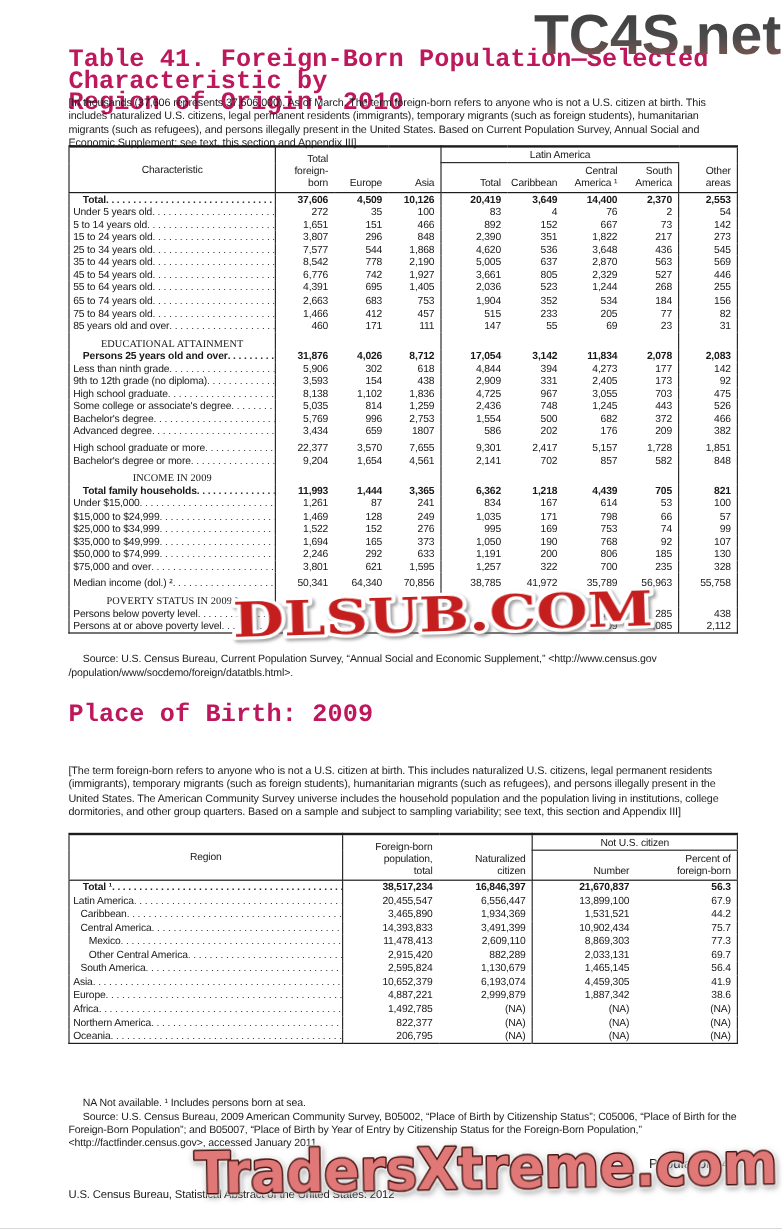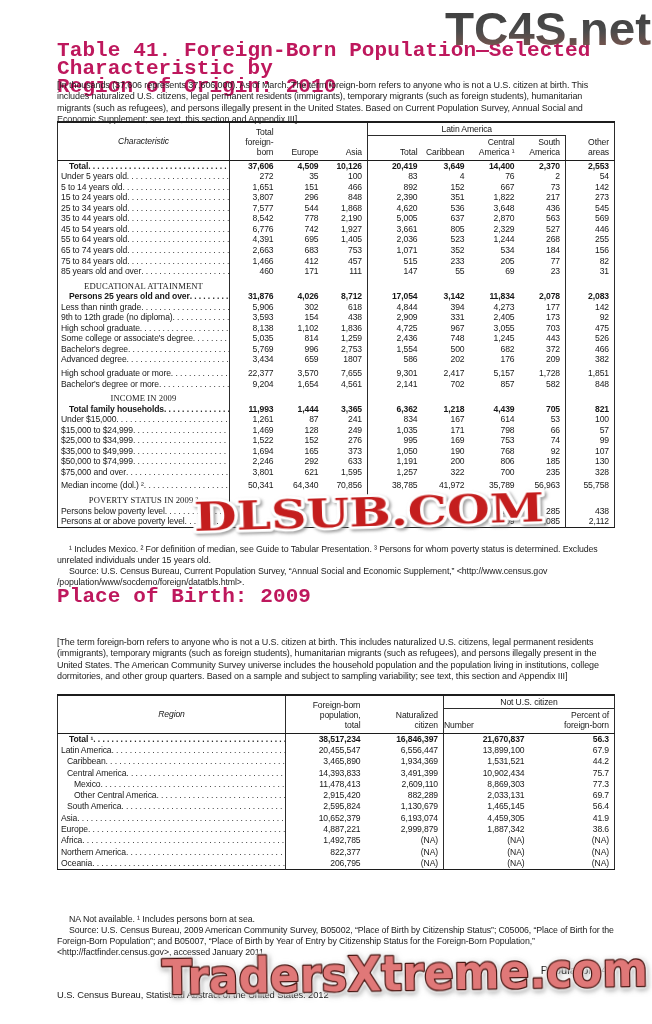--- a/index.html
+++ b/index.html
@@ -20,23 +20,23 @@
   .intro{font-size:9px; line-height:11.3px; letter-spacing:-.1px; color:#1d1d1d; text-align:left;}
 
   
   table{border-collapse:collapse; table-layout:fixed; width:557px;
         border-left:1px solid #2c2c2c; border-right:1px solid #2c2c2c;
         border-top:2px solid #1c1c1c; border-bottom:1.4px solid #1c1c1c;}
   th,td{font-size:8.6px; letter-spacing:-.12px; padding:0; color:#181818; overflow:hidden;}
   thead th{font-weight:normal; vertical-align:bottom; text-align:right;
            white-space:pre-line; padding:1px 5px 2px 0; line-height:10.2px;
            border-bottom:1.4px solid #1c1c1c;}
-  th.c-mid{text-align:center; vertical-align:middle; padding:0;font-style:italic;}
+  th.c-mid{text-align:center; vertical-align:middle; padding:0;}
   th.spanner{text-align:center; vertical-align:middle; border-bottom:1px solid #2c2c2c; padding:1px 0 1px 0;}
-  th.ctr{text-align:left;}
+  th.ctr{text-align:right;}
   .brd{border-right:1px solid #2c2c2c;}
   tbody td{line-height:10.55px; vertical-align:bottom;}
   #t42 tbody td{line-height:11.3px;}
   td.num{text-align:right; padding-right:5px; white-space:nowrap;}
   td.lblcell{padding:0;}
   .lbl{display:flex; align-items:baseline; padding-left:3px;}
   .lbl .txt{white-space:nowrap;}
   .lbl .dots{flex:1; overflow:hidden; white-space:nowrap; color:#2a2a2a;}
   .lbl .dots::after{content:" . . . . . . . . . . . . . . . . . . . . . . . . . . . . . . . . . . . . . . . . . . . . . . . . . . . . . . . . . . ."}
   tr.bold{font-weight:bold;}
@@ -240,21 +240,21 @@
           <tr>
             <td class="lblcell brd">
               <div class="lbl">
                 <span class="txt">65 to 74 years old</span>
                 <span class="dots"></span>
               </div>
             </td>
             <td class="num">2,663</td>
             <td class="num">683</td>
             <td class="num brd">753</td>
-            <td class="num">1,071</td>
+            <td class="num">1,904</td>
             <td class="num">352</td>
             <td class="num">534</td>
             <td class="num brd">184</td>
             <td class="num">156</td>
           </tr>
           <tr>
             <td class="lblcell brd">
               <div class="lbl">
                 <span class="txt">75 to 84 years old</span>
                 <span class="dots"></span>
@@ -619,21 +619,20 @@
             <td class="num"></td>
             <td class="num"></td>
             <td class="num">10,409</td>
             <td class="num brd">2,085</td>
             <td class="num">2,112</td>
           </tr>
         </tbody>
     </table>
 
     <div class="abs" style="top:544px;">
-      <p class="fn indent">¹ Includes Mexico. ² For definition of median, see Guide to Tabular Presentation. ³ Persons for whom poverty status is determined. Excludes unrelated individuals under 15 years old.</p>
       <p class="fn indent" style="margin-top:0;">Source: U.S. Census Bureau, Current Population Survey, “Annual Social and Economic Supplement,” &lt;http://www.census.gov /population/www/socdemo/foreign/datatbls.html&gt;.</p>
     </div>
 
     <div class="abs tbl-title" style="top:588px;">
       <div>Place of Birth: 2009</div>
     </div>
 
     <div class="abs intro" style="top:637px;">[The term foreign-born refers to anyone who is not a U.S. citizen at birth. This includes naturalized U.S. citizens, legal permanent residents (immigrants), temporary migrants (such as foreign students), humanitarian migrants (such as refugees), and persons illegally present in the United States. The American Community Survey universe includes the household population and the population living in institutions, college dormitories, and other group quarters. Based on a sample and subject to sampling variability; see text, this section and Appendix III]</div>
 
     <table id="t42" class="abs" style="top:694px;">

